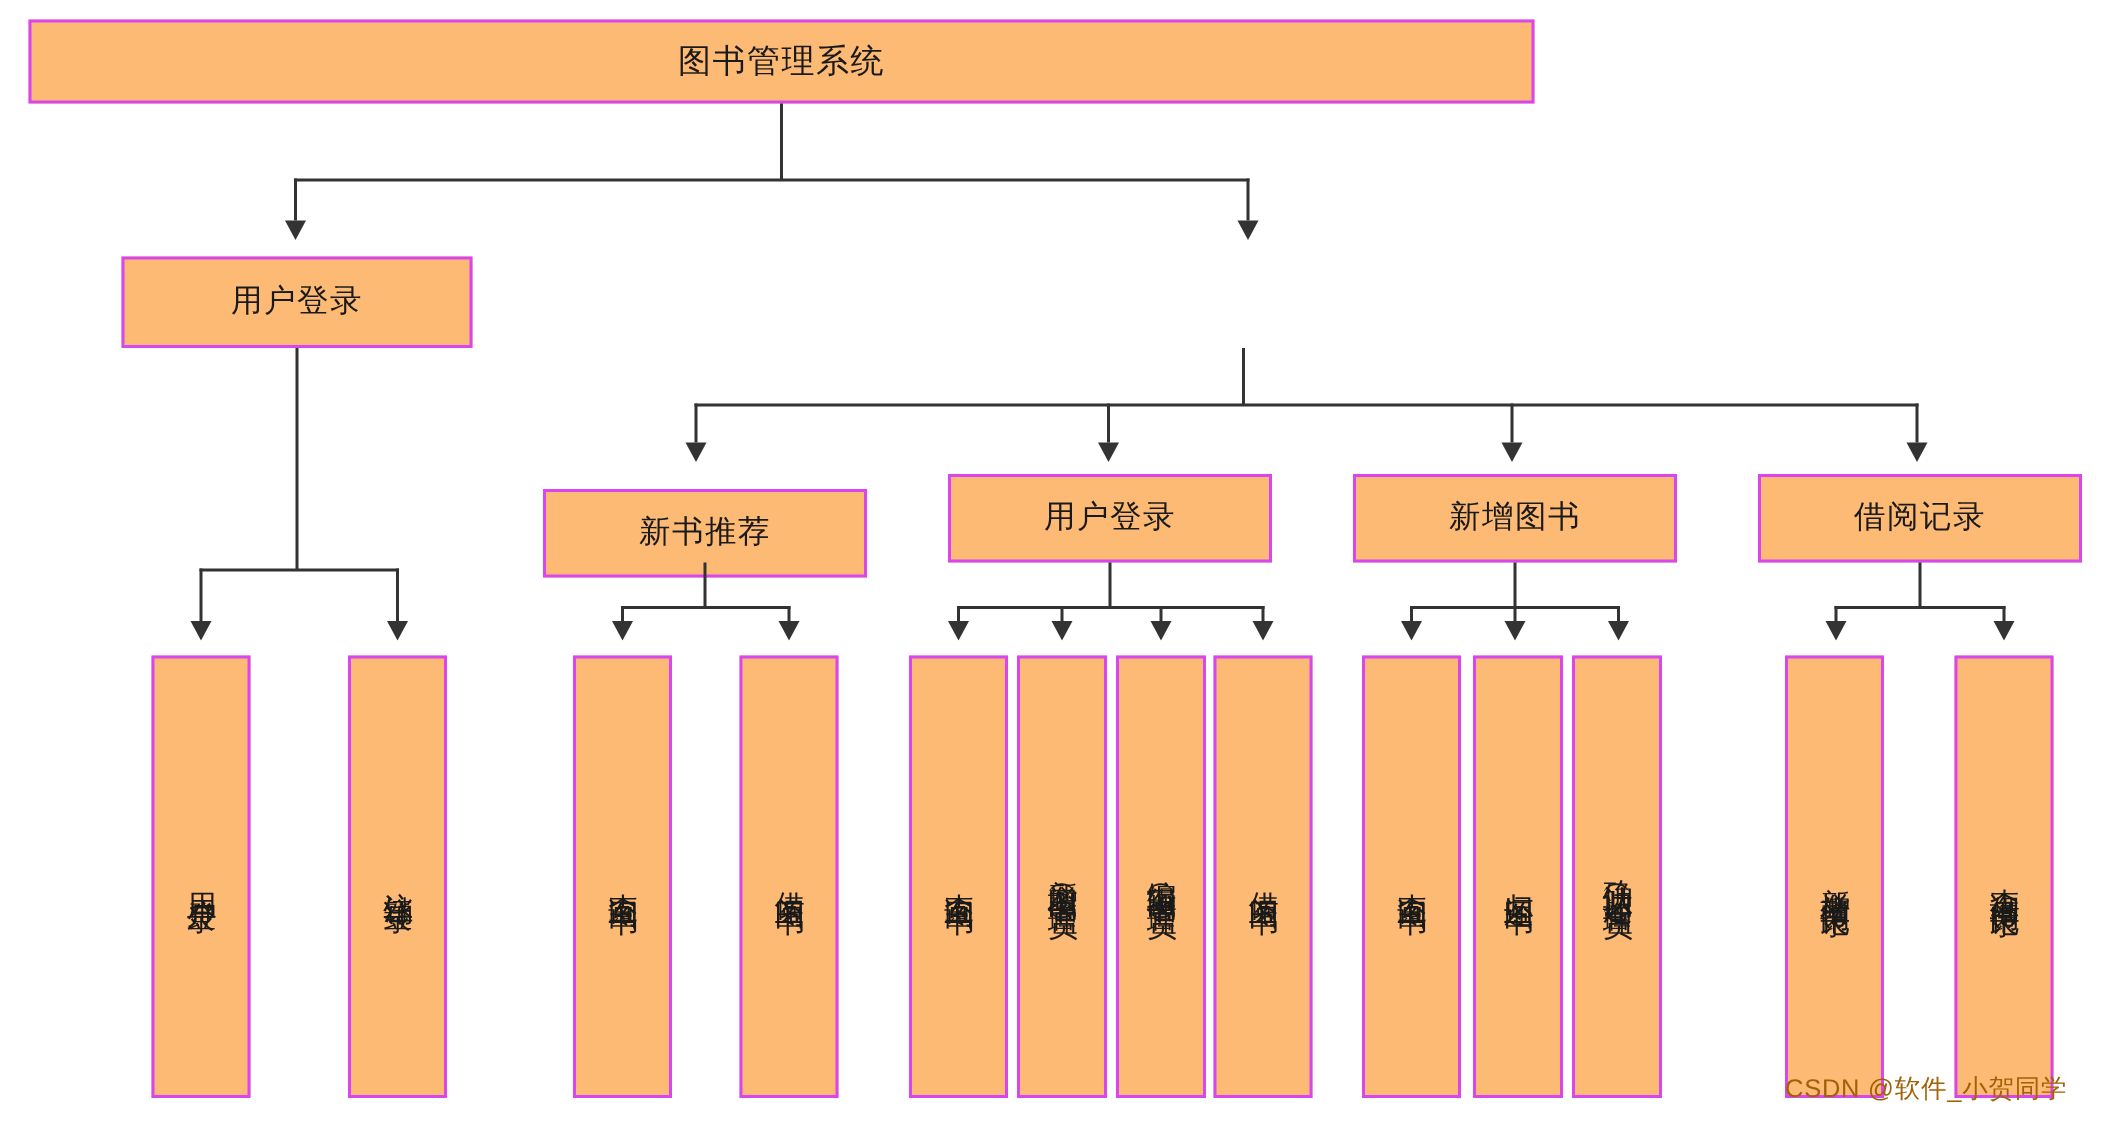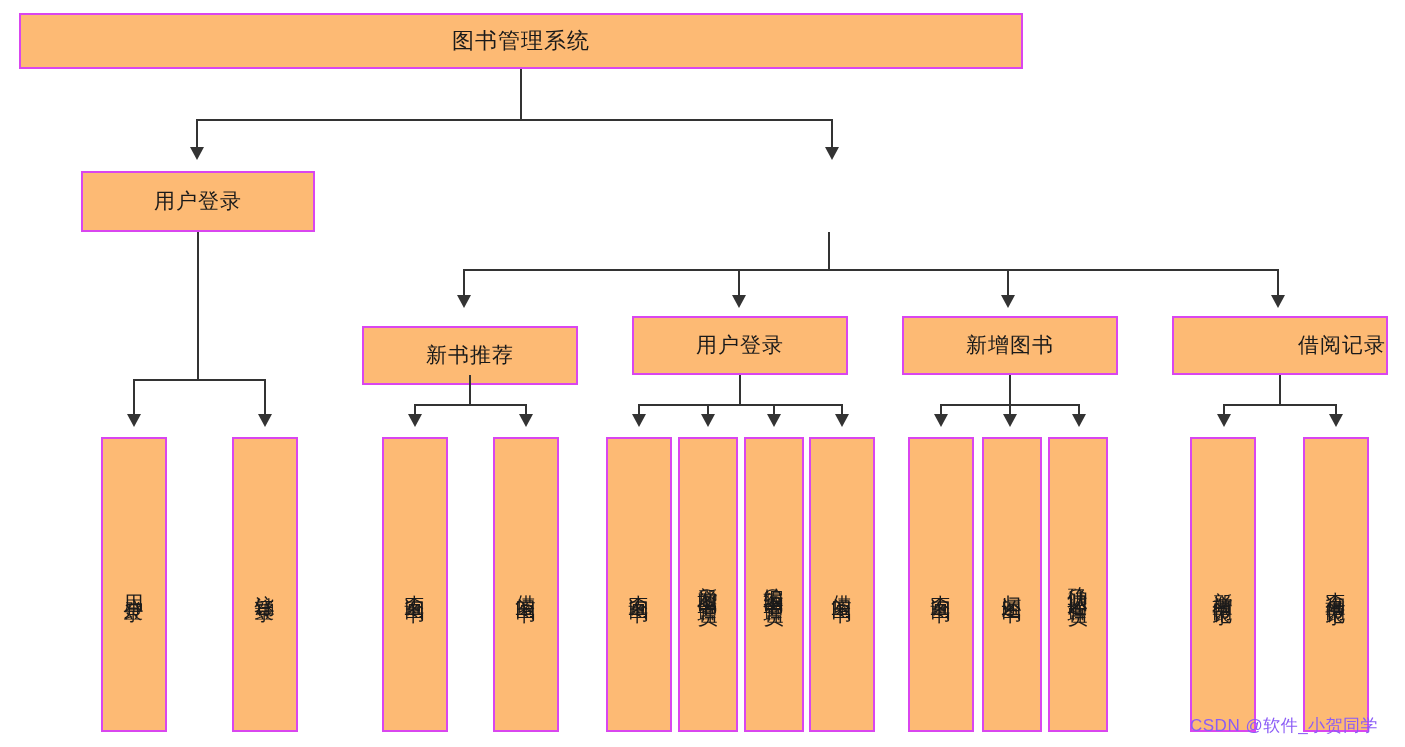--- a/index.html
+++ b/index.html
@@ -67,21 +67,21 @@
     position: absolute;
     width: 0; height: 0;
     border-left: 7px solid transparent;
     border-right: 7px solid transparent;
     border-top: 13px solid #333333;
   }
 
   
   #watermark {
     position: absolute;
-    color: #8b5cf6;
+    color: #a16207;
     font-size: 17px;
     white-space: nowrap;
     letter-spacing: 0.5px;
     pointer-events: none;
   }
 </style>
 </head>
 <body>
 
 <div id="canvas">
@@ -125,21 +125,21 @@
   </div>
 
   <div class="node horiz" style="left:632px; top:316px; width:216px; height:59px;">
     <span class="label">用户登录</span>
   </div>
 
   <div class="node horiz" style="left:902px; top:316px; width:216px; height:59px;">
     <span class="label">新增图书</span>
   </div>
 
-  <div class="node horiz" style="left:1172px; top:316px; width:216px; height:59px;justify-content:flex-end;">
+  <div class="node horiz" style="left:1172px; top:316px; width:216px; height:59px;">
     <span class="label">借阅记录</span>
   </div>
 
   <div class="conn vline" style="left:469px; top:375px; width:2px; height:30px;"></div>
   <div class="conn hline" style="left:414px; top:404px; width:113px; height:2px;"></div>
   <div class="conn vline" style="left:414px; top:404px; width:2px; height:10px;"></div>
   <div class="conn vline" style="left:525px; top:404px; width:2px; height:10px;"></div>
   <div class="arrow" style="left:408px; top:414px;"></div>
   <div class="arrow" style="left:519px; top:414px;"></div>
 

